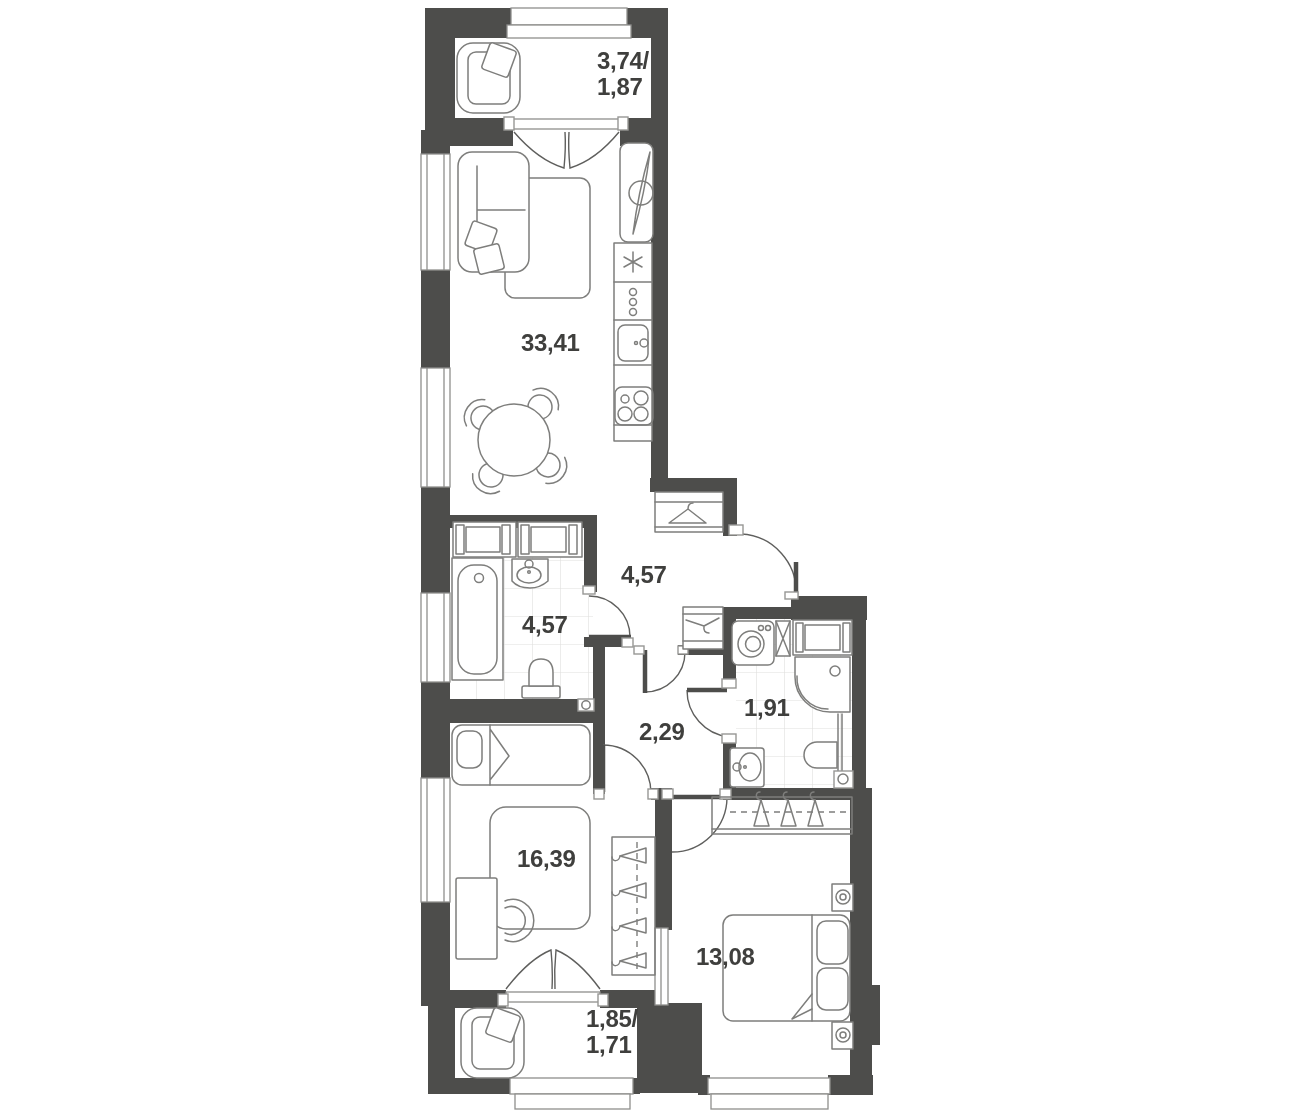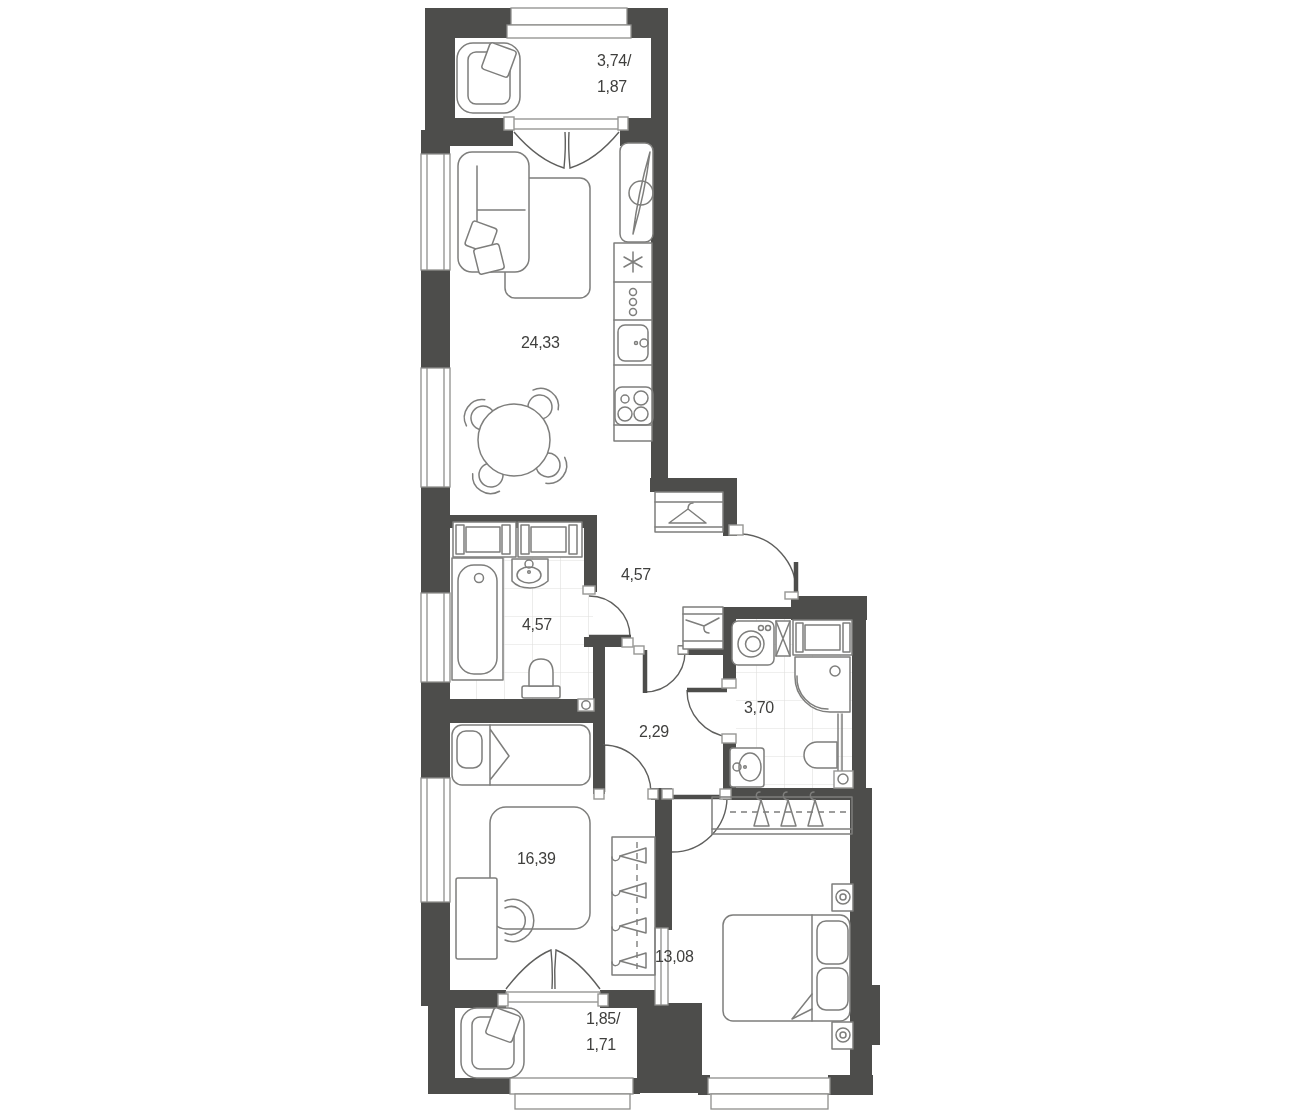--- a/index.html
+++ b/index.html
@@ -1,19 +1,19 @@
 <!DOCTYPE html>
 <html style="--background: #ffffff; --wall: #4d4d4b; --furniture-line: #7e7e7c; --door-line: #5f5f5d; --tile-line: #e0dfdd; --text: #3f3f3d;"><head>
 <meta charset="utf-8">
 <style>
   html,body{margin:0;padding:0;background:var(--background,#fff);}
   .plan{position:relative;width:1300px;height:1120px;background:var(--background,#fff);
         font-family:"Liberation Sans", sans-serif;overflow:hidden;}
   .plan svg{position:absolute;left:0;top:0;}
-  .lbl{position:absolute;font-size:16px;font-weight:400;line-height:26px;
+  .lbl{position:absolute;font-size:24px;font-weight:700;line-height:26px;
        color:var(--text,#3f3f3d);letter-spacing:-0.3px;white-space:pre-line;}
   .w{fill:var(--wall,#4d4d4b);stroke:none;}
   .f{fill:none;stroke:var(--furniture-line,#7e7e7c);stroke-width:1.5;
      stroke-linejoin:round;stroke-linecap:round;}
   .ff{fill:#fff;stroke:var(--furniture-line,#7e7e7c);stroke-width:1.5;
       stroke-linejoin:round;stroke-linecap:round;}
   .d{fill:none;stroke:var(--door-line,#5f5f5d);stroke-width:1.4;}
   .leaf{stroke:var(--wall,#4d4d4b);stroke-width:4.5;}
   .jamb{fill:#fff;stroke:#97979五;stroke:#979795;stroke-width:1.4;}
   .glass{fill:#fff;stroke:#8f8f8d;stroke-width:1.3;}
@@ -390,22 +390,22 @@
     <circle class="f" cx="843" cy="1035" r="3"></circle>
   </g>
 
   <g>
     <use href="#armch" x="461" y="1008"></use>
   </g>
 </svg>
 
 <div class="lbl" style="left:597px;top:48px">3,74/
 1,87</div>
-<div class="lbl" style="left:521px;top:330px">24,33</div>
+<div class="lbl" style="left:521px;top:330px">33,41</div>
 <div class="lbl" style="left:621px;top:562px">4,57</div>
 <div class="lbl" style="left:522px;top:612px">4,57</div>
 <div class="lbl" style="left:639px;top:719px">2,29</div>
-<div class="lbl" style="left:744px;top:695px">3,70</div>
+<div class="lbl" style="left:744px;top:695px">1,91</div>
 <div class="lbl" style="left:517px;top:846px">16,39</div>
-<div class="lbl" style="left:655px;top:944px">13,08</div>
+<div class="lbl" style="left:696px;top:944px">13,08</div>
 <div class="lbl" style="left:586px;top:1006px">1,85/
 1,71</div>
 </div>
 
 </body></html>

